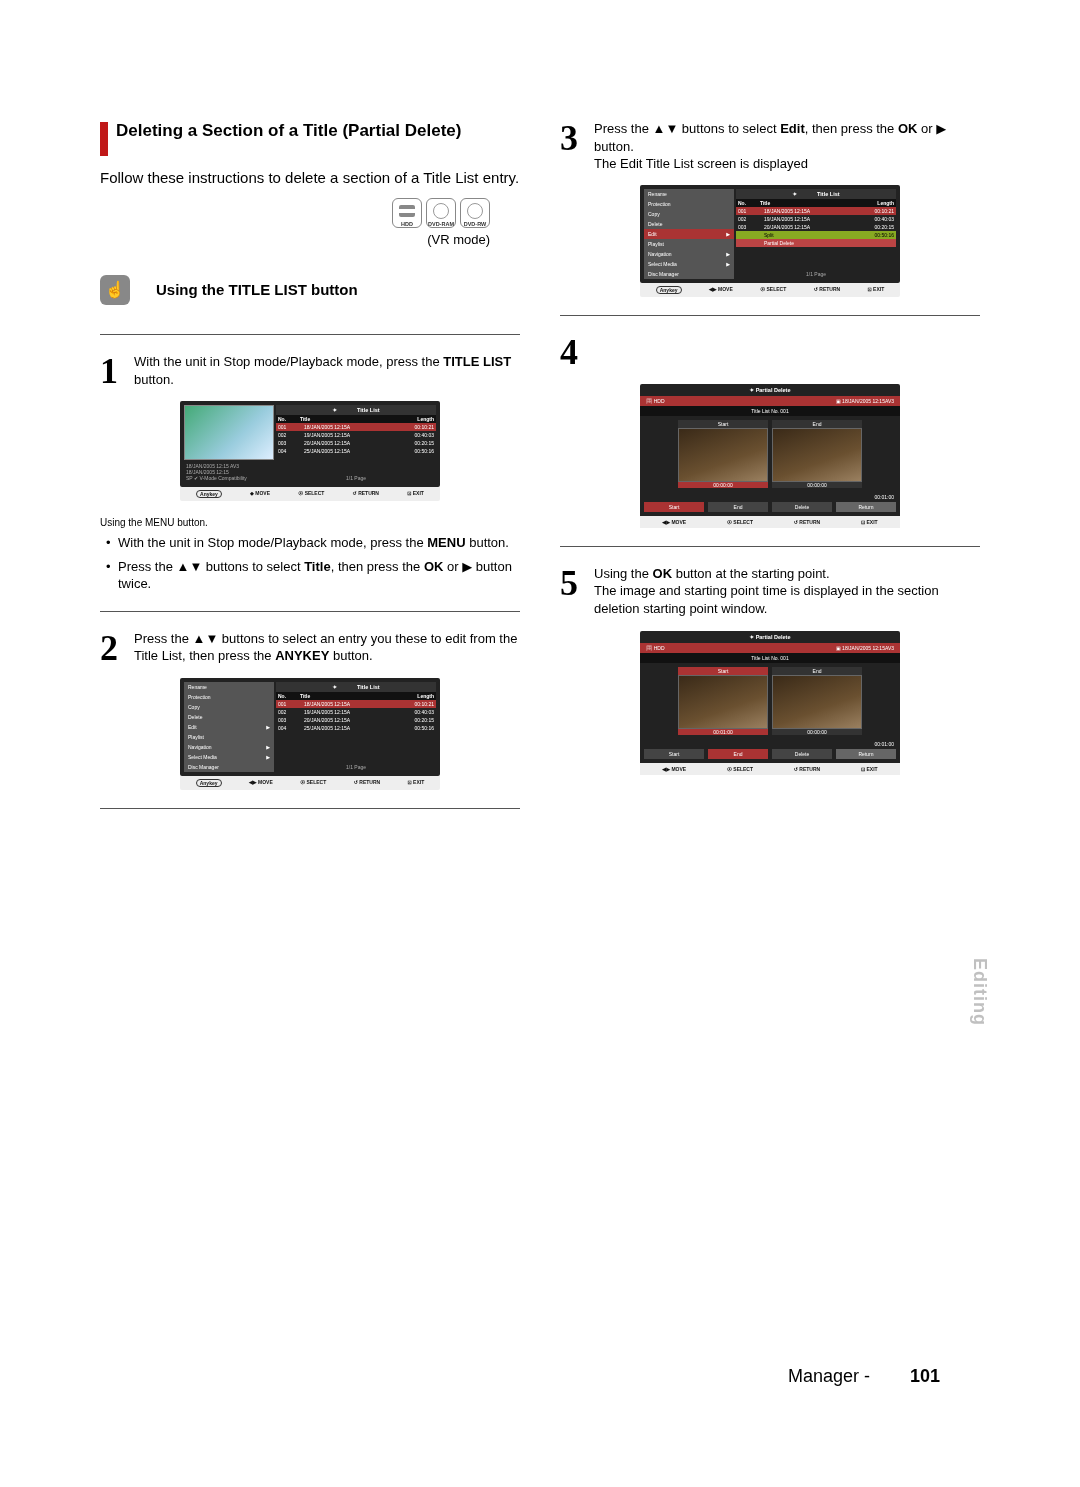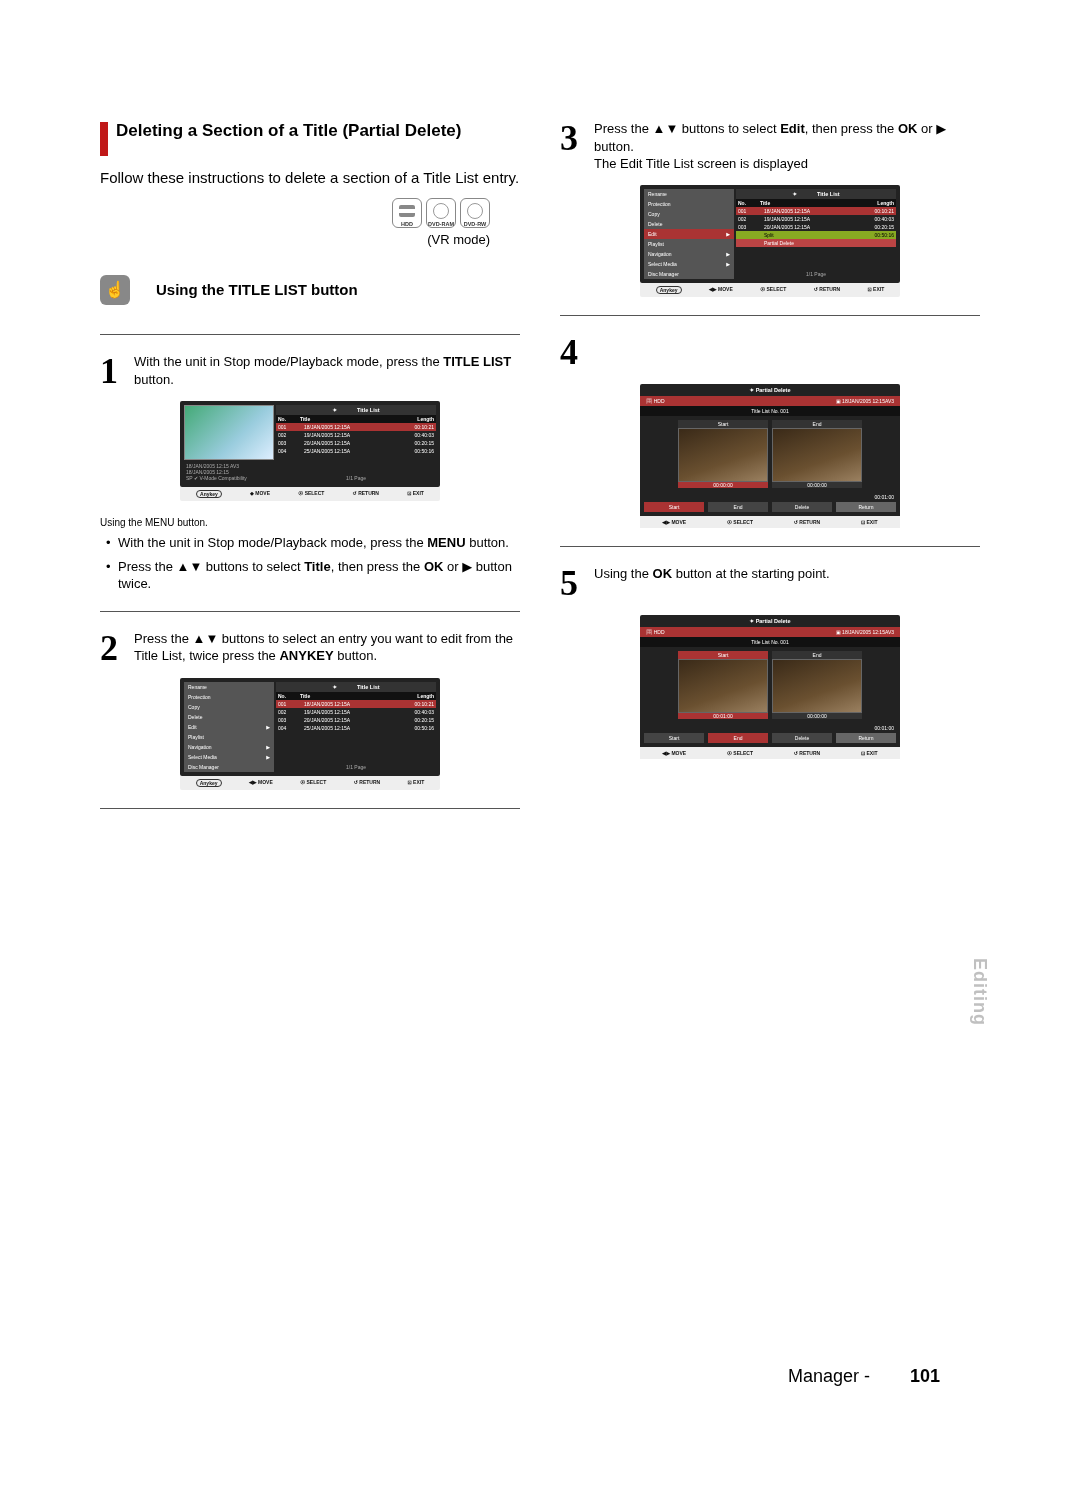--- a/index.html
+++ b/index.html
@@ -344,21 +344,21 @@
     </div>
     <div class="bul">
       <span>Press the ▲▼ buttons to select </span><b>Title</b><span>, then press the </span><b>OK</b><span> or ▶ button twice.</span>
     </div>
 
     <hr>
 
     <div class="step">
       <div class="step-num">2</div>
       <div class="step-text">
-        <span>Press the ▲▼ buttons to select an entry you want to edit from the Title List, twice press the </span><b>ANYKEY</b><span> button.</span>
+        <span>Press the ▲▼ buttons to select an entry you these to edit from the Title List, then press the </span><b>ANYKEY</b><span> button.</span>
       </div>
     </div>
 
     <div class="mock">
       <div class="mock-body">
         <div class="mock-left mleft-menu">
           <div class="mitem">
               <span>Rename</span>
             </div>
           <div class="mitem">
@@ -567,20 +567,21 @@
         <span>⊡ <span>EXIT</span></span>
       </div>
     </div>
 
     <hr>
 
     <div class="step">
       <div class="step-num">5</div>
       <div class="step-text">
         <span>Using the </span><b>OK</b><span> button at the starting point.</span>
+        <span class="line2">The image and starting point time is displayed in the section deletion starting point window.</span>
       </div>
     </div>
 
     <div class="pd">
       <div class="pd-title">✦ <span>Partial Delete</span></div>
       <div class="pd-bar">
           <span>🗄 <span>HDD</span></span>
           <span>▣ <span>18/JAN/2005 12:15AV3</span></span>
         </div>
       <div class="pd-sub">Title List No. 001</div>

